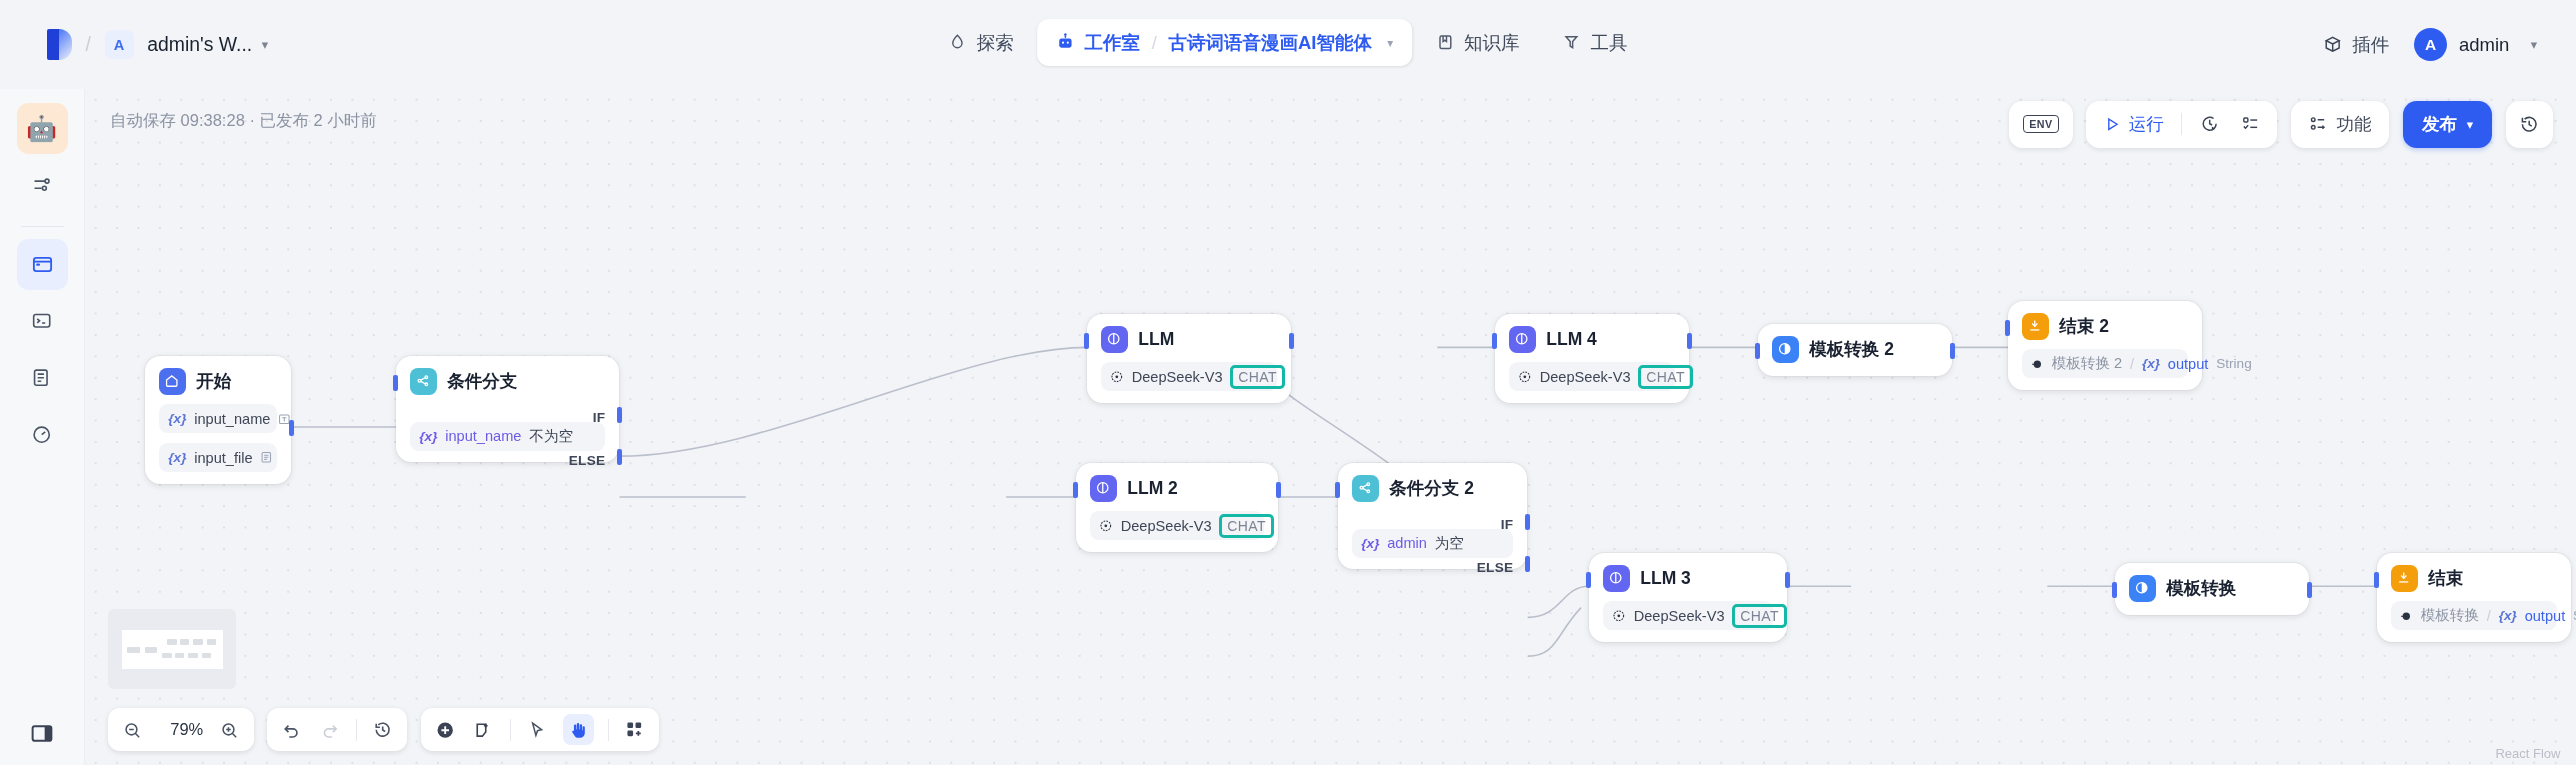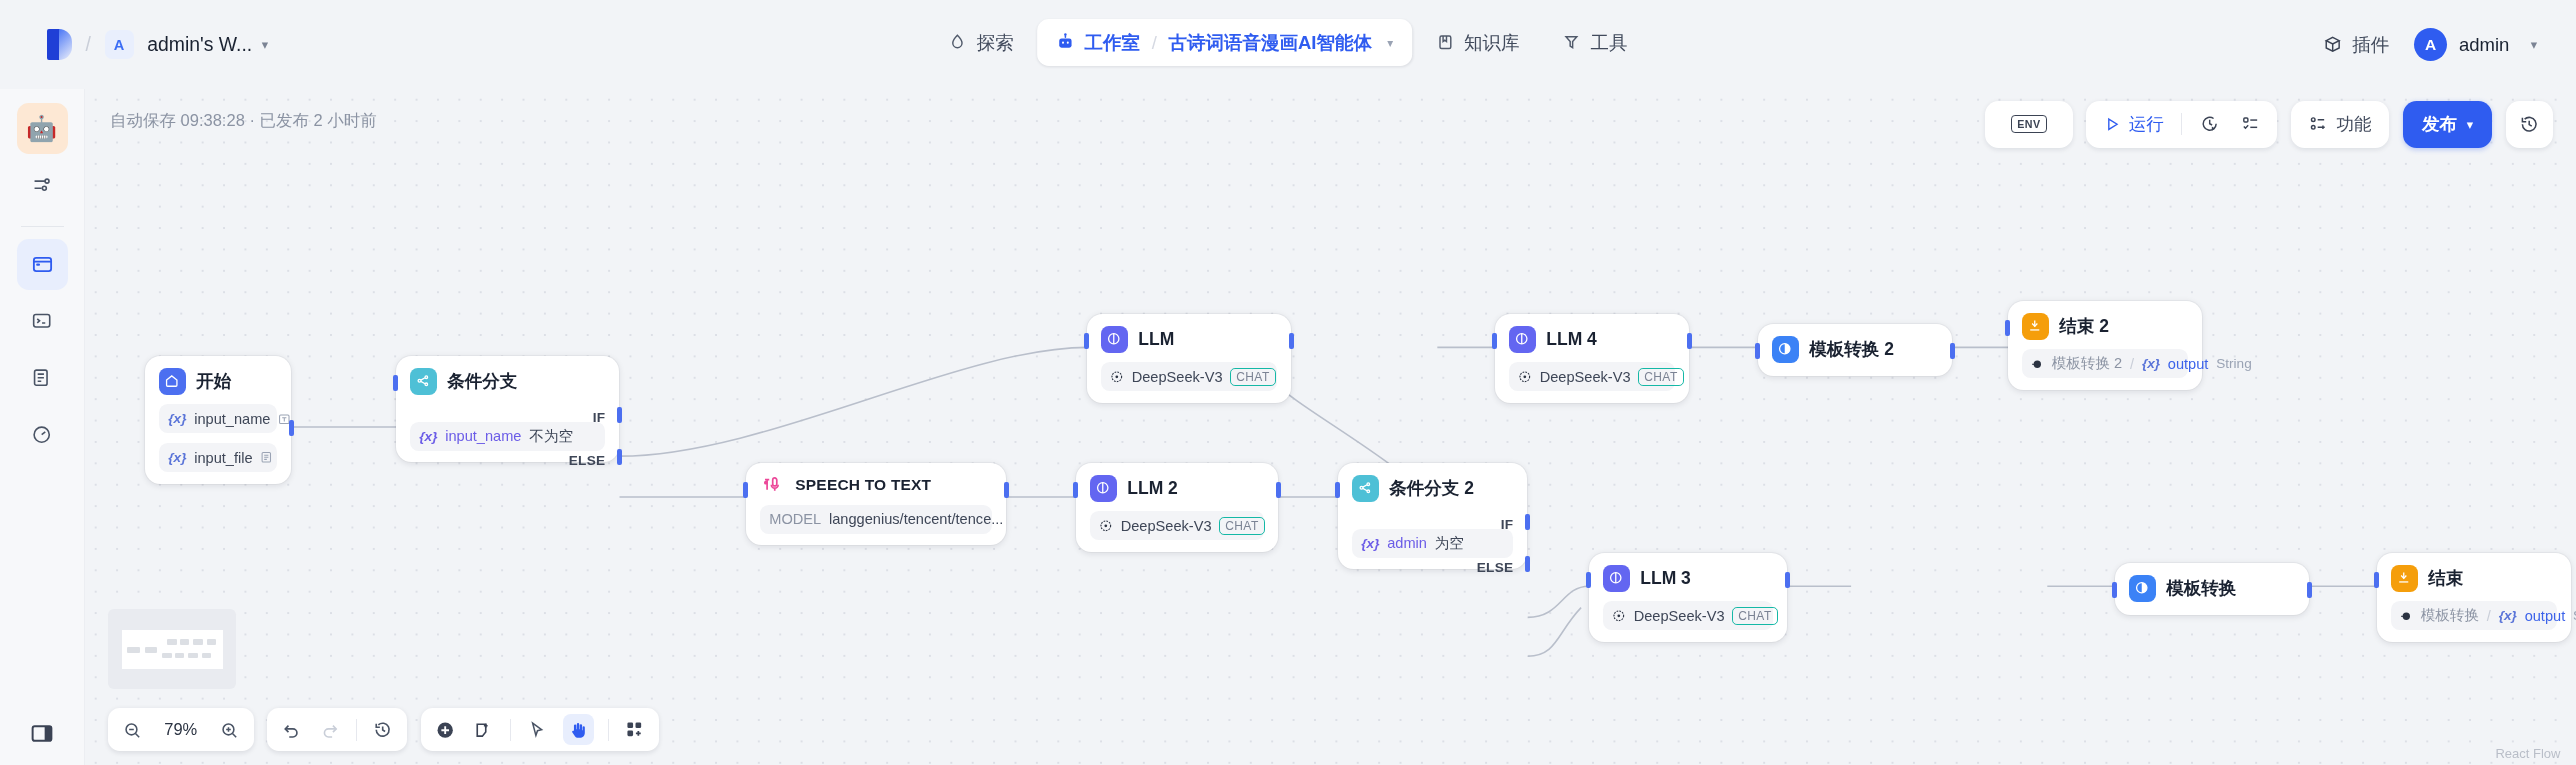--- a/index.html
+++ b/index.html
@@ -127,21 +127,21 @@
   .node-title { font-size: 17.5px; font-weight:600; color:#1a2231; white-space:nowrap; }
   .node-title.caps { font-size: 15.5px; letter-spacing:0.2px; }
   .node-row {
     margin-top: 9.7px; background:#f3f4f7; border-radius: 8.7px;
     height: 29px; display:flex; align-items:center; padding: 0 9.7px; gap: 7.8px;
     font-size: 14.6px; color:#3e4657; white-space:nowrap;
   }
   .varx { color:#5a74d8; font-size:13.6px; font-style:italic; font-weight:600; }
   .var-purple { color:#6b5ce7; }
   .chip {
-    border:1px solid #14b8a6; border-radius:4.9px; font-size:12px; color:#7b8394;
+    border:3px solid #14b8a6; border-radius:4.9px; font-size:14px; color:#7b8394;
     padding: 1px 4.9px; letter-spacing:0.4px;
   }
   .row-right { margin-left:auto; color:#9aa3b4; font-size:13.6px; }
   .muted { color:#8b93a3; }
   .ifport {
     position:absolute; right: 13.6px; font-size: 13.6px; font-weight:700; color:#3e4657; letter-spacing:0.3px;
   }
   .port {
     position:absolute; width: 4.9px; height: 15.5px; background:#4c6ff0; border-radius: 1.9px;
   }
@@ -159,21 +159,21 @@
 
   
   .btools { position:absolute; left: 23px; bottom: 13.6px; display:flex; align-items:center; gap: 13.6px; }
   .bbox {
     background:#fff; border-radius: 11.7px; box-shadow: 0 1.9px 5.8px rgba(16,24,40,.10);
     height: 43px; display:flex; align-items:center; padding: 0 11.7px; gap: 13.6px;
   }
   .bico { color:#4a5465; display:flex; align-items:center; justify-content:center; width:25px; height:25px; }
   .bico.dis { color:#c9ced8; }
   .bico.on { background:#e8eefd; color:#2f5cf0; border-radius:7.8px; width:31px; height:31px; }
-  .zoomval { font-size:16.5px; color:#2b3342; min-width:45px; text-align:center; }
+  .zoomval { font-size:16.5px; color:#2b3342; min-width:45px; text-align:right; }
   .watermark { position:absolute; right: 15.5px; bottom: 3.9px; font-size:13px; color:#b9bec8; }
 
   svg { display:block; }
 </style>
 </head>
 <body>
 
 <div class="app">
 
   <div class="header">
@@ -306,21 +306,21 @@
         </svg>
       </span>
     </div>
   </div>
 
   <div class="canvas">
 
     <div class="autosave">自动保存 09:38:28 · 已发布 2 小时前</div>
 
     <div class="ctools">
-      <div class="cbox" style="padding:0 26px">
+      <div class="cbox" style="padding:0 14px">
         <span style="border:1.6px solid #3b4354;border-radius:3.9px;padding:1.9px 4.9px;font-size:10.7px;font-weight:700;color:#3b4354;letter-spacing:0.5px">ENV</span>
       </div>
       <div class="cbox">
         <div class="cbtn run">
           <span class="ico">
             <svg width="16.5" height="16.5" viewBox="0 0 24 24" fill="none" stroke="#2f5cf0" stroke-width="2">
                 <path d="M7 4.5l12 7.5-12 7.5z"></path>
               </svg>
           </span>
           <span>运行</span>
@@ -455,39 +455,20 @@
         <span class="varx var-purple">{x}</span>
         <span style="color:#6b5ce7">input_name</span>
         <span>不为空</span>
       </div>
       <div class="ifport" style="top:97px;">ELSE</div>
       <span class="port" style="left:-2.9px; top:19.4px;"></span>
       <span class="port" style="right:-2.9px; top:51px;"></span>
       <span class="port" style="right:-2.9px; top:93px;"></span>
     </div>
 
-    <div class="node" style="left:661px; top:374px; width:260px;">
-      <div class="node-hd">
-        <span class="ico" style="width:25px">
-          <svg width="20.4" height="20.4" viewBox="0 0 24 24" fill="none" stroke="#ec4899" stroke-width="2">
-            <path d="M3.5 5.5h5M6 5.5v12"></path>
-              <circle cx="4.5" cy="9" r="1.2" fill="#ec4899"></circle>
-            <path d="M15 3.5a2.4 2.4 0 0 1 2.4 2.4v4.6a2.4 2.4 0 0 1-4.8 0V5.9A2.4 2.4 0 0 1 15 3.5z"></path>
-            <path d="M11 11.5a4 4 0 0 0 8 0M15 15.5v3"></path>
-          </svg>
-        </span>
-        <span class="node-title caps">SPEECH TO TEXT</span>
-      </div>
-      <div class="node-row">
-        <span class="muted">MODEL</span>
-        <span>langgenius/tencent/tence...</span>
-      </div>
-      <span class="port" style="left:-2.9px; top:19.4px;"></span>
-      <span class="port" style="right:-2.9px; top:19.4px;"></span>
-    </div>
 
     <div class="node" style="left:991px; top:374px; width:202px;">
       <div class="node-hd">
         <span class="node-ico" style="background:#6366f1">
           <svg width="15.5" height="15.5" viewBox="0 0 24 24" fill="none" stroke="#fff" stroke-width="2">
               <circle cx="12" cy="12" r="8"></circle>
               <path d="M12 4v16"></path>
             </svg>
         </span>
         <span class="node-title">LLM 2</span>

